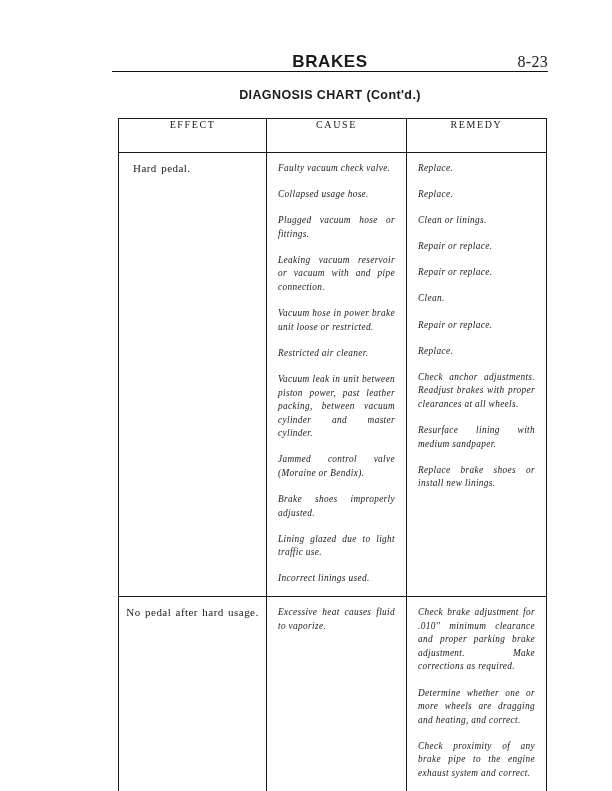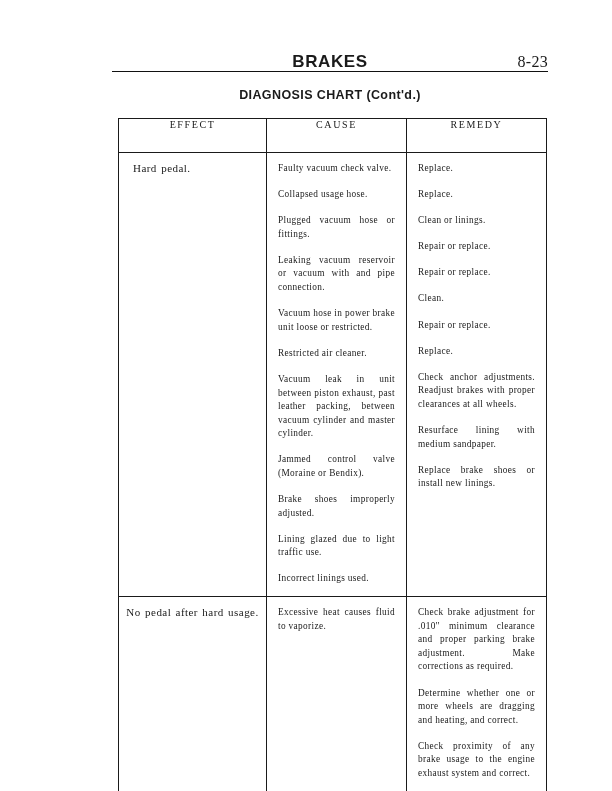--- a/index.html
+++ b/index.html
@@ -101,20 +101,21 @@
   .effect-cell .cellpad {
     padding-left: 14px;
     padding-right: 8px;
   }
   .entry {
     font-size: 9.3px;
     line-height: 13.6px;
     letter-spacing: 0.35px;
     text-align: justify;
     margin-bottom: 12.5px;
+    font-style: italic;
   }
   .entry:last-child { margin-bottom: 0; }
   .effect-text {
     font-size: 11px;
     line-height: 13.6px;
     letter-spacing: 0.45px;
     word-spacing: 1.2px;
   }
   .effect-cell.centered .cellpad {
     padding-left: 0;
@@ -158,21 +159,21 @@
             </div>
           </td>
           <td>
             <div class="cellpad">
               <div class="entry">Faulty vacuum check valve.</div>
               <div class="entry">Collapsed usage hose.</div>
               <div class="entry">Plugged vacuum hose or fittings.</div>
               <div class="entry">Leaking vacuum reservoir or vacuum with and pipe connection.</div>
               <div class="entry">Vacuum hose in power brake unit loose or restricted.</div>
               <div class="entry">Restricted air cleaner.</div>
-              <div class="entry">Vacuum leak in unit between piston exhaust, past leather packing, between vacuum cylinder and master cylinder.</div>
+              <div class="entry">Vacuum leak in unit between piston power, past leather packing, between vacuum cylinder and master cylinder.</div>
               <div class="entry">Jammed control valve (Moraine or Bendix).</div>
               <div class="entry">Brake shoes improperly adjusted.</div>
               <div class="entry">Lining glazed due to light traffic use.</div>
               <div class="entry">Incorrect linings used.</div>
             </div>
           </td>
           <td>
             <div class="cellpad">
               <div class="entry">Replace.</div>
               <div class="entry">Replace.</div>
@@ -197,21 +198,21 @@
           </td>
           <td>
             <div class="cellpad">
               <div class="entry">Excessive heat causes fluid to vaporize.</div>
             </div>
           </td>
           <td>
             <div class="cellpad">
               <div class="entry">Check brake adjustment for .010'' minimum clearance and proper parking brake adjustment. Make corrections as required.</div>
               <div class="entry">Determine whether one or more wheels are dragging and heating, and correct.</div>
-              <div class="entry">Check proximity of any brake usage to the engine exhaust system and correct.</div>
+              <div class="entry">Check proximity of any brake pipe to the engine exhaust system and correct.</div>
 
             </div>
           </td>
         </tr>
 
       </tbody>
     </table>
   </div>
 
 </div>

